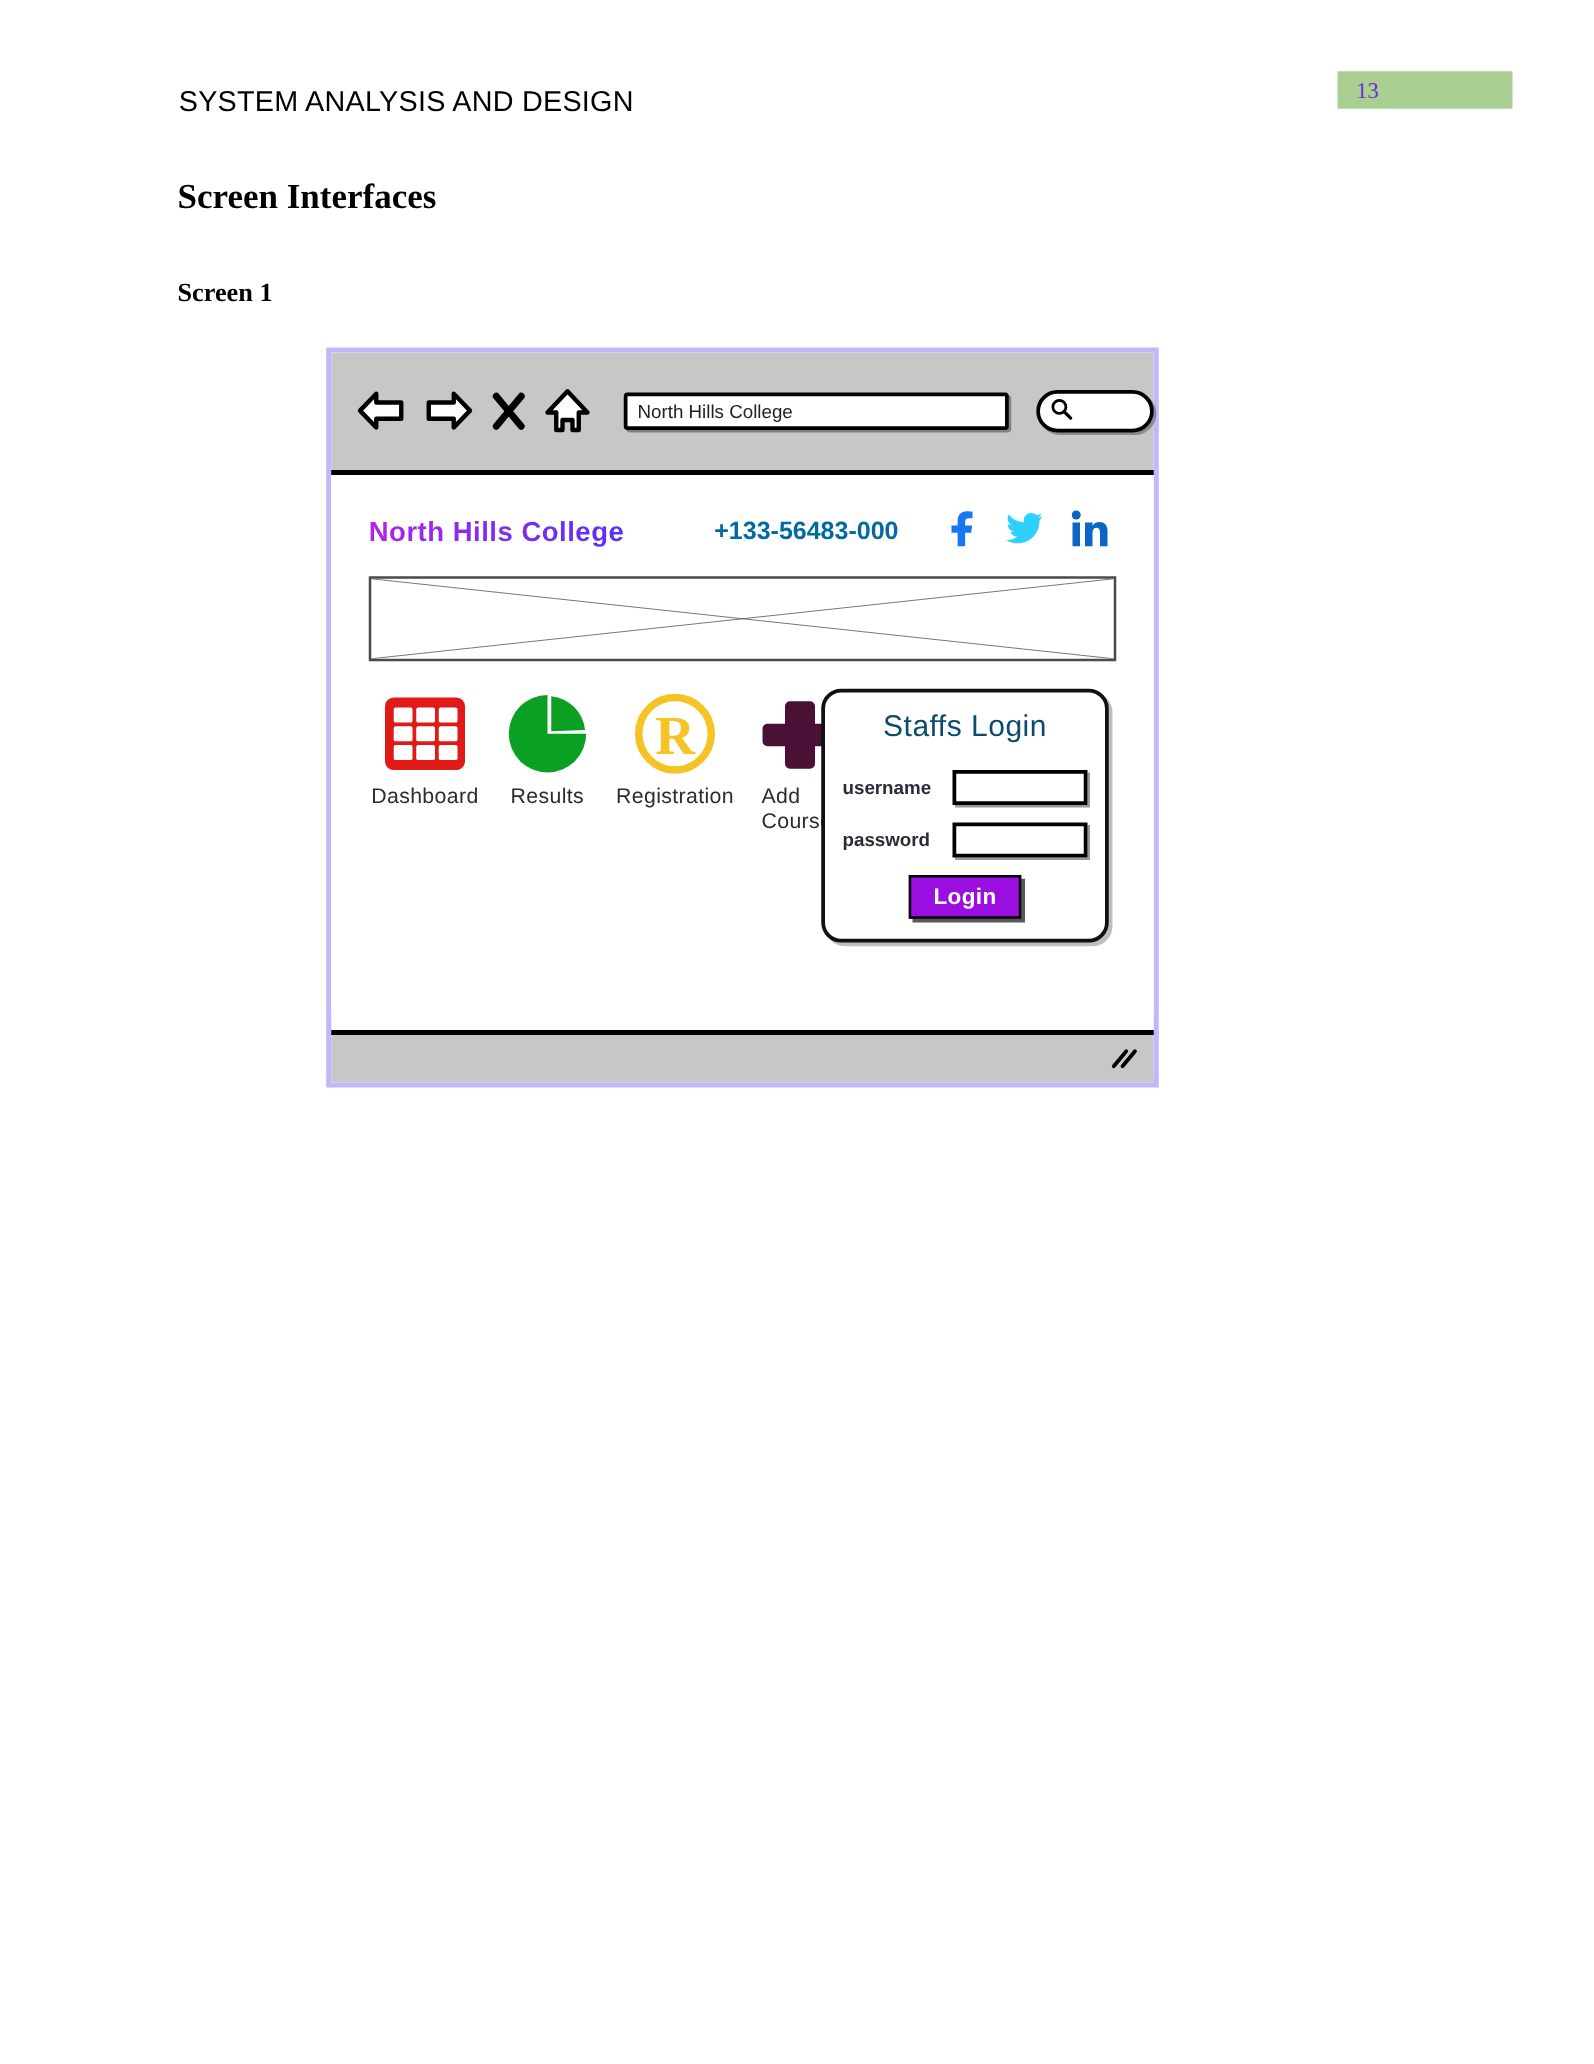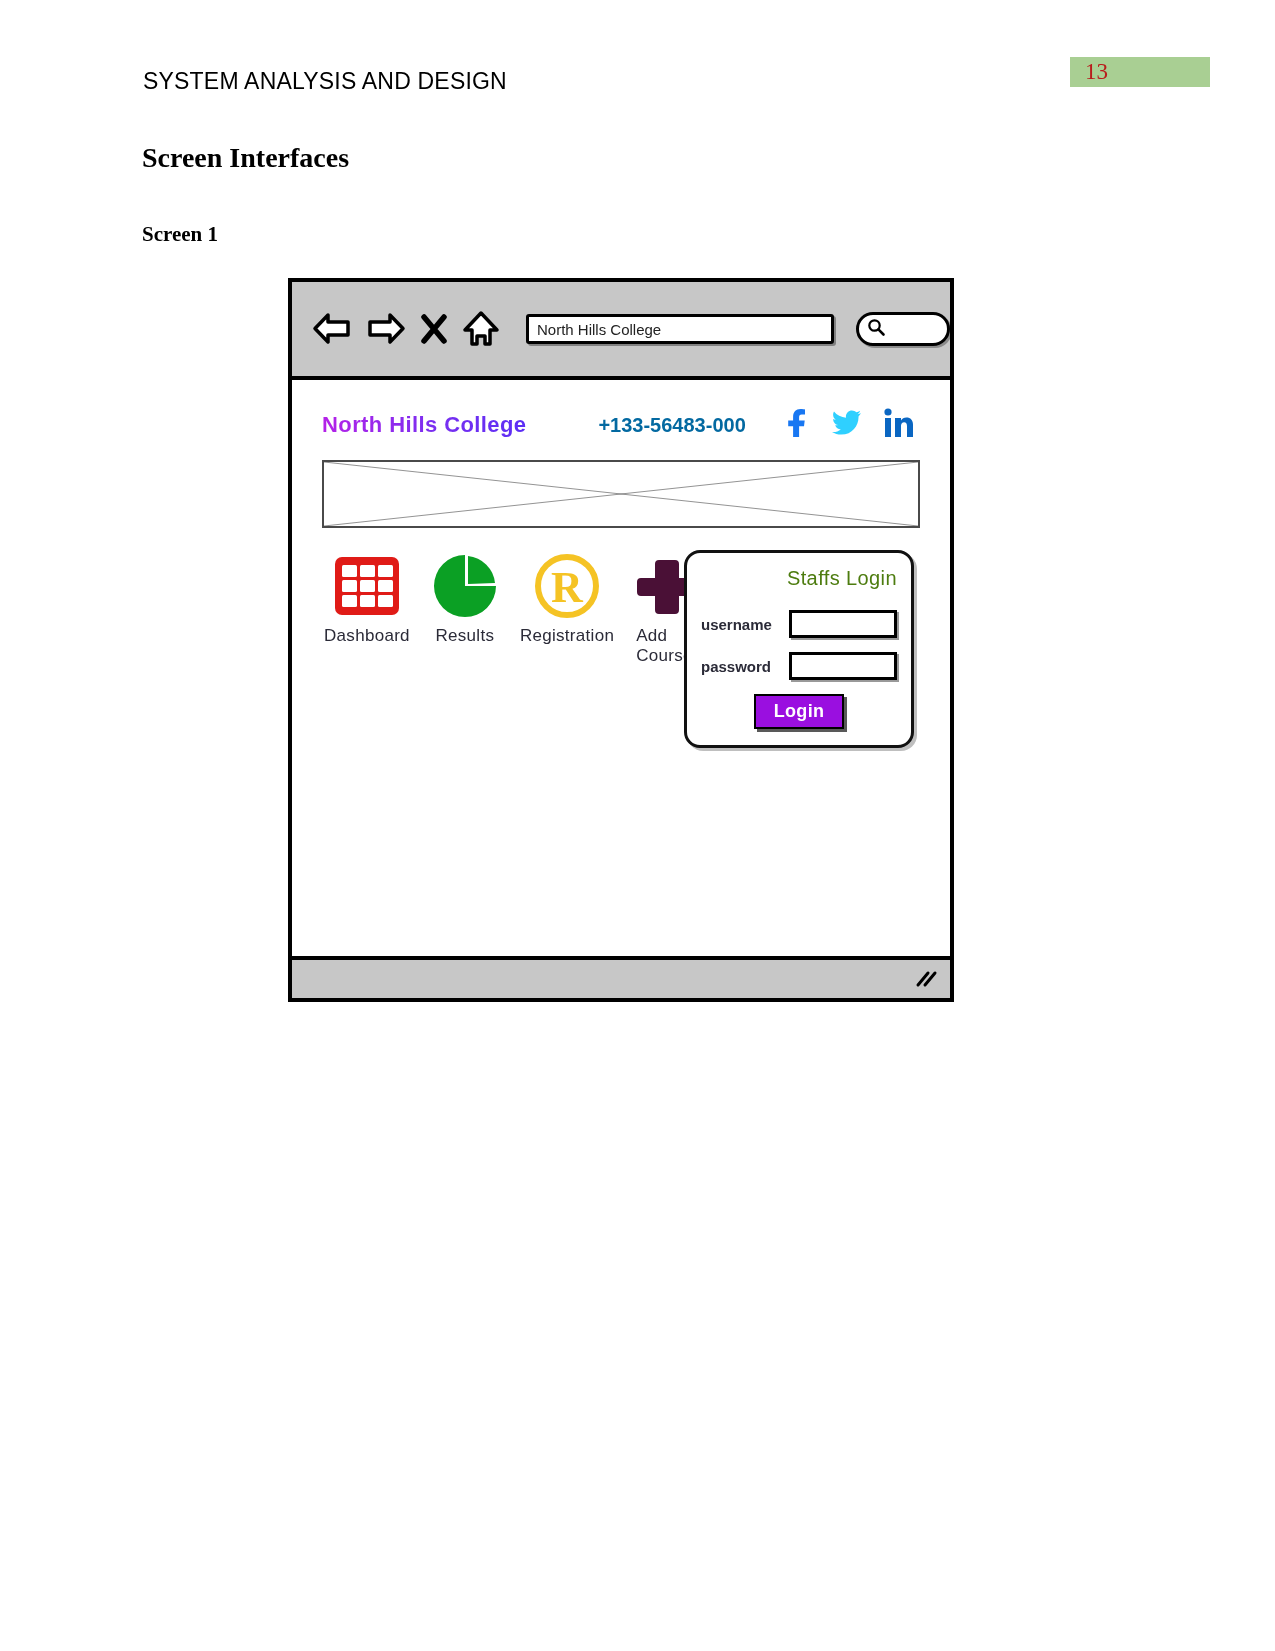--- a/index.html
+++ b/index.html
@@ -26,23 +26,23 @@
     letter-spacing: 0.2px;
     white-space: nowrap;
   }
   .page-number-badge {
     position: absolute;
     top: 57px;
     left: 1070px;
     width: 140px;
     height: 30px;
     background: #a9cf93;
-    color: #b91c1c;
+    color: #6d28d9;
     font-family: "Liberation Serif", serif;
-    font-size: 23px;
+    font-size: 18px;
     padding-left: 15px;
     box-sizing: border-box;
     line-height: 30px;
   }
   .section-title {
     position: absolute;
     top: 142px;
     left: 142px;
     font-family: "Liberation Serif", serif;
     font-size: 28px;
@@ -56,24 +56,24 @@
     font-family: "Liberation Serif", serif;
     font-size: 21px;
     font-weight: bold;
     color: #000000;
   }
 
   
   .browser-mockup {
     position: absolute;
     top: 278px;
-    left: 288px;
+    left: 261px;
     width: 666px;
-    height: 724px;
-    border: 4px solid #000000;
+    height: 592px;
+    border: 4px solid #c4b5fd;
     box-sizing: border-box;
     background: #ffffff;
   }
   .browser-toolbar {
     position: relative;
     height: 98px;
     background: #c7c7c7;
     border-bottom: 4px solid #000000;
     box-sizing: border-box;
     display: flex;
@@ -209,24 +209,24 @@
     margin-left: 10px;
     width: 230px;
     border: 3px solid #111111;
     border-radius: 16px;
     box-sizing: border-box;
     padding: 14px 14px 16px 14px;
     background: #ffffff;
     box-shadow: 3px 3px 0 rgba(0,0,0,0.25);
   }
   .login-title {
-    text-align: right;
-    font-family: "Liberation Sans", sans-serif;
-    font-size: 20px;
-    color: #4d7c0f;
+    text-align: center;
+    font-family: "Liberation Sans", sans-serif;
+    font-size: 24px;
+    color: #0c4a6e;
     letter-spacing: 0.4px;
     margin-bottom: 20px;
   }
   .login-field-row {
     display: flex;
     align-items: center;
     margin-bottom: 14px;
   }
   .login-field-label {
     width: 88px;

